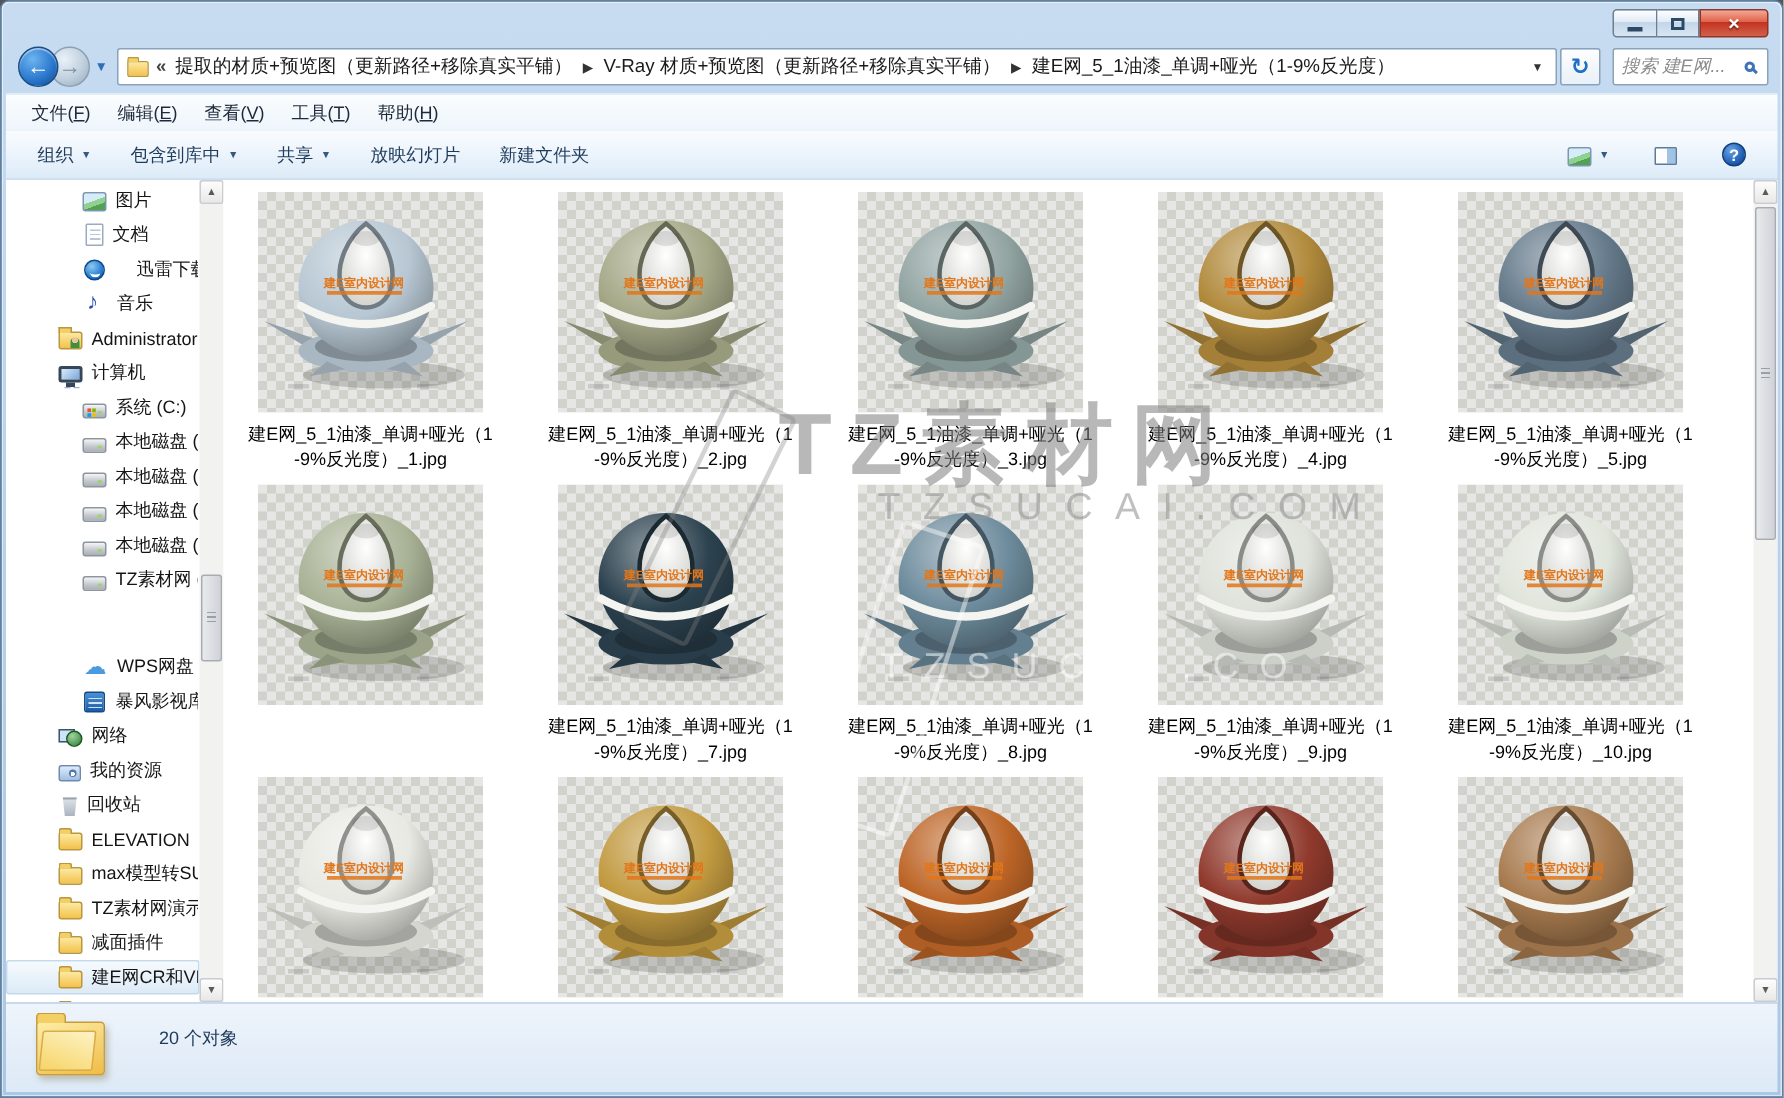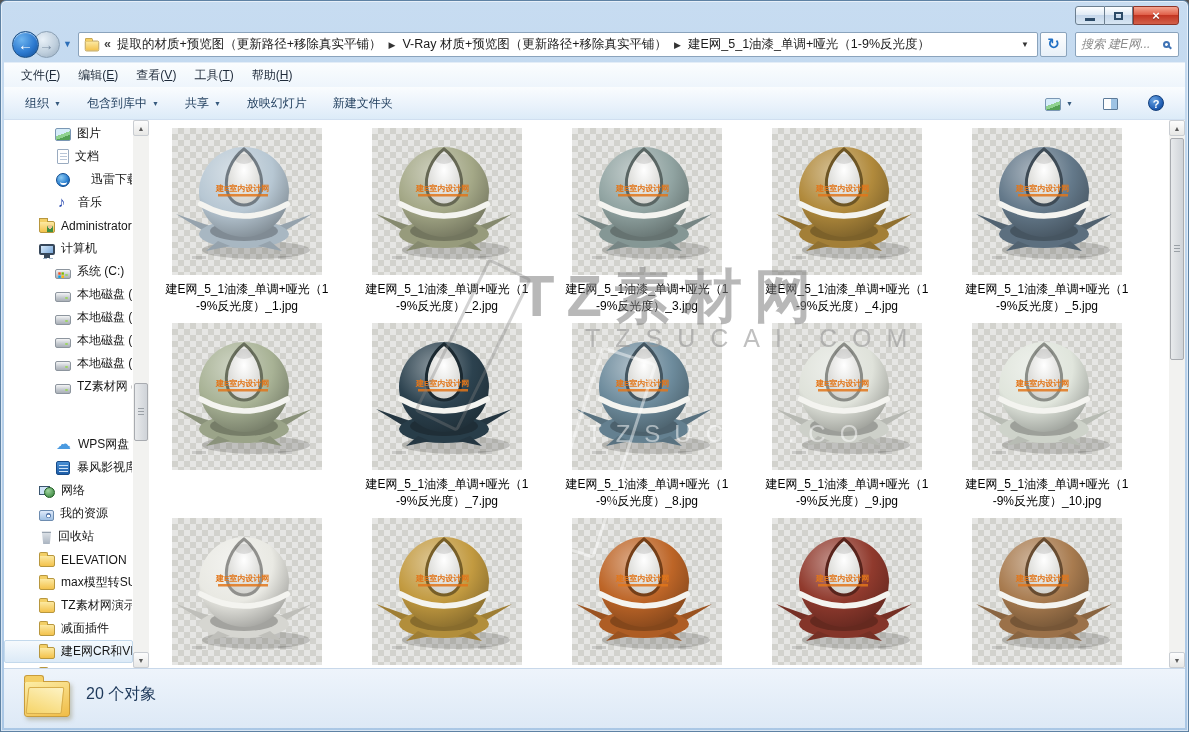--- a/index.html
+++ b/index.html
@@ -95,32 +95,32 @@
   .content .vscroll { right:0; }
 
   
   .wm { position:absolute; inset:0; pointer-events:none; z-index:5; }
   .wm-main { position:absolute; left:370px; top:138px; font-size:58px; font-weight:bold;
              letter-spacing:12px; color:rgba(125,125,125,.55); }
   .wm-sub  { position:absolute; left:436px; top:204px; font-size:25px; letter-spacing:15px;
              color:rgba(150,150,150,.6); }
   .wm-main2 { position:absolute; left:468px; top:255px; font-size:52px; font-weight:bold;
              letter-spacing:10px; color:rgba(255,255,255,.55); }
-  .wm-sub2 { position:absolute; left:438px; top:300px; font-size:24px; letter-spacing:14px;
+  .wm-sub2 { position:absolute; left:438px; top:311px; font-size:24px; letter-spacing:14px;
              color:rgba(255,255,255,.5); }
   .wm-shape { position:absolute; border:3px solid; border-radius:4px; }
   .wm-shape.gray { left:300px; top:140px; width:48px; height:170px; transform:rotate(26deg);
              border-color:rgba(130,130,130,.35); }
   .wm-shape.white { left:420px; top:230px; width:58px; height:205px; transform:rotate(18deg);
              border-color:rgba(255,255,255,.45); }
 
   
   .statusbar { height:60px; background:linear-gradient(#eef4fb,#dde9f6); border-top:1px solid #c8d8ea;
              display:flex; align-items:flex-start; padding:10px 0 0 20px; position:relative; }
-  .status-text { font-size:16px; color:#1e395b; margin:5px 0 0 16px; }
+  .status-text { font-size:12px; color:#1e395b; margin:5px 0 0 36px; }
 
   
   .ic { width:17px; height:16px; flex:none; position:relative; display:inline-block; }
   .ic-folderY { width:16px; height:12px; margin-top:3px; background:linear-gradient(#fce9a2,#f3c24c);
       border:1px solid #b8973e; border-radius:1px 2px 2px 2px; }
   .ic-folderY::before { content:""; position:absolute; top:-4px; left:-1px; width:7px; height:3px;
       background:#f3cf66; border:1px solid #b8973e; border-bottom:none; border-radius:2px 2px 0 0; }
   .ic-pictures { width:16px; height:13px; margin-top:2px; border:1px solid #7a97b4; border-radius:2px;
       background:linear-gradient(160deg,#d6ecf9 0 45%,#8fd18f 45% 68%,#54a054 68%); }
   .ic-doc { width:12px; height:15px; margin-left:2px; background:#fff; border:1px solid #9aabc0; border-radius:1px; }

